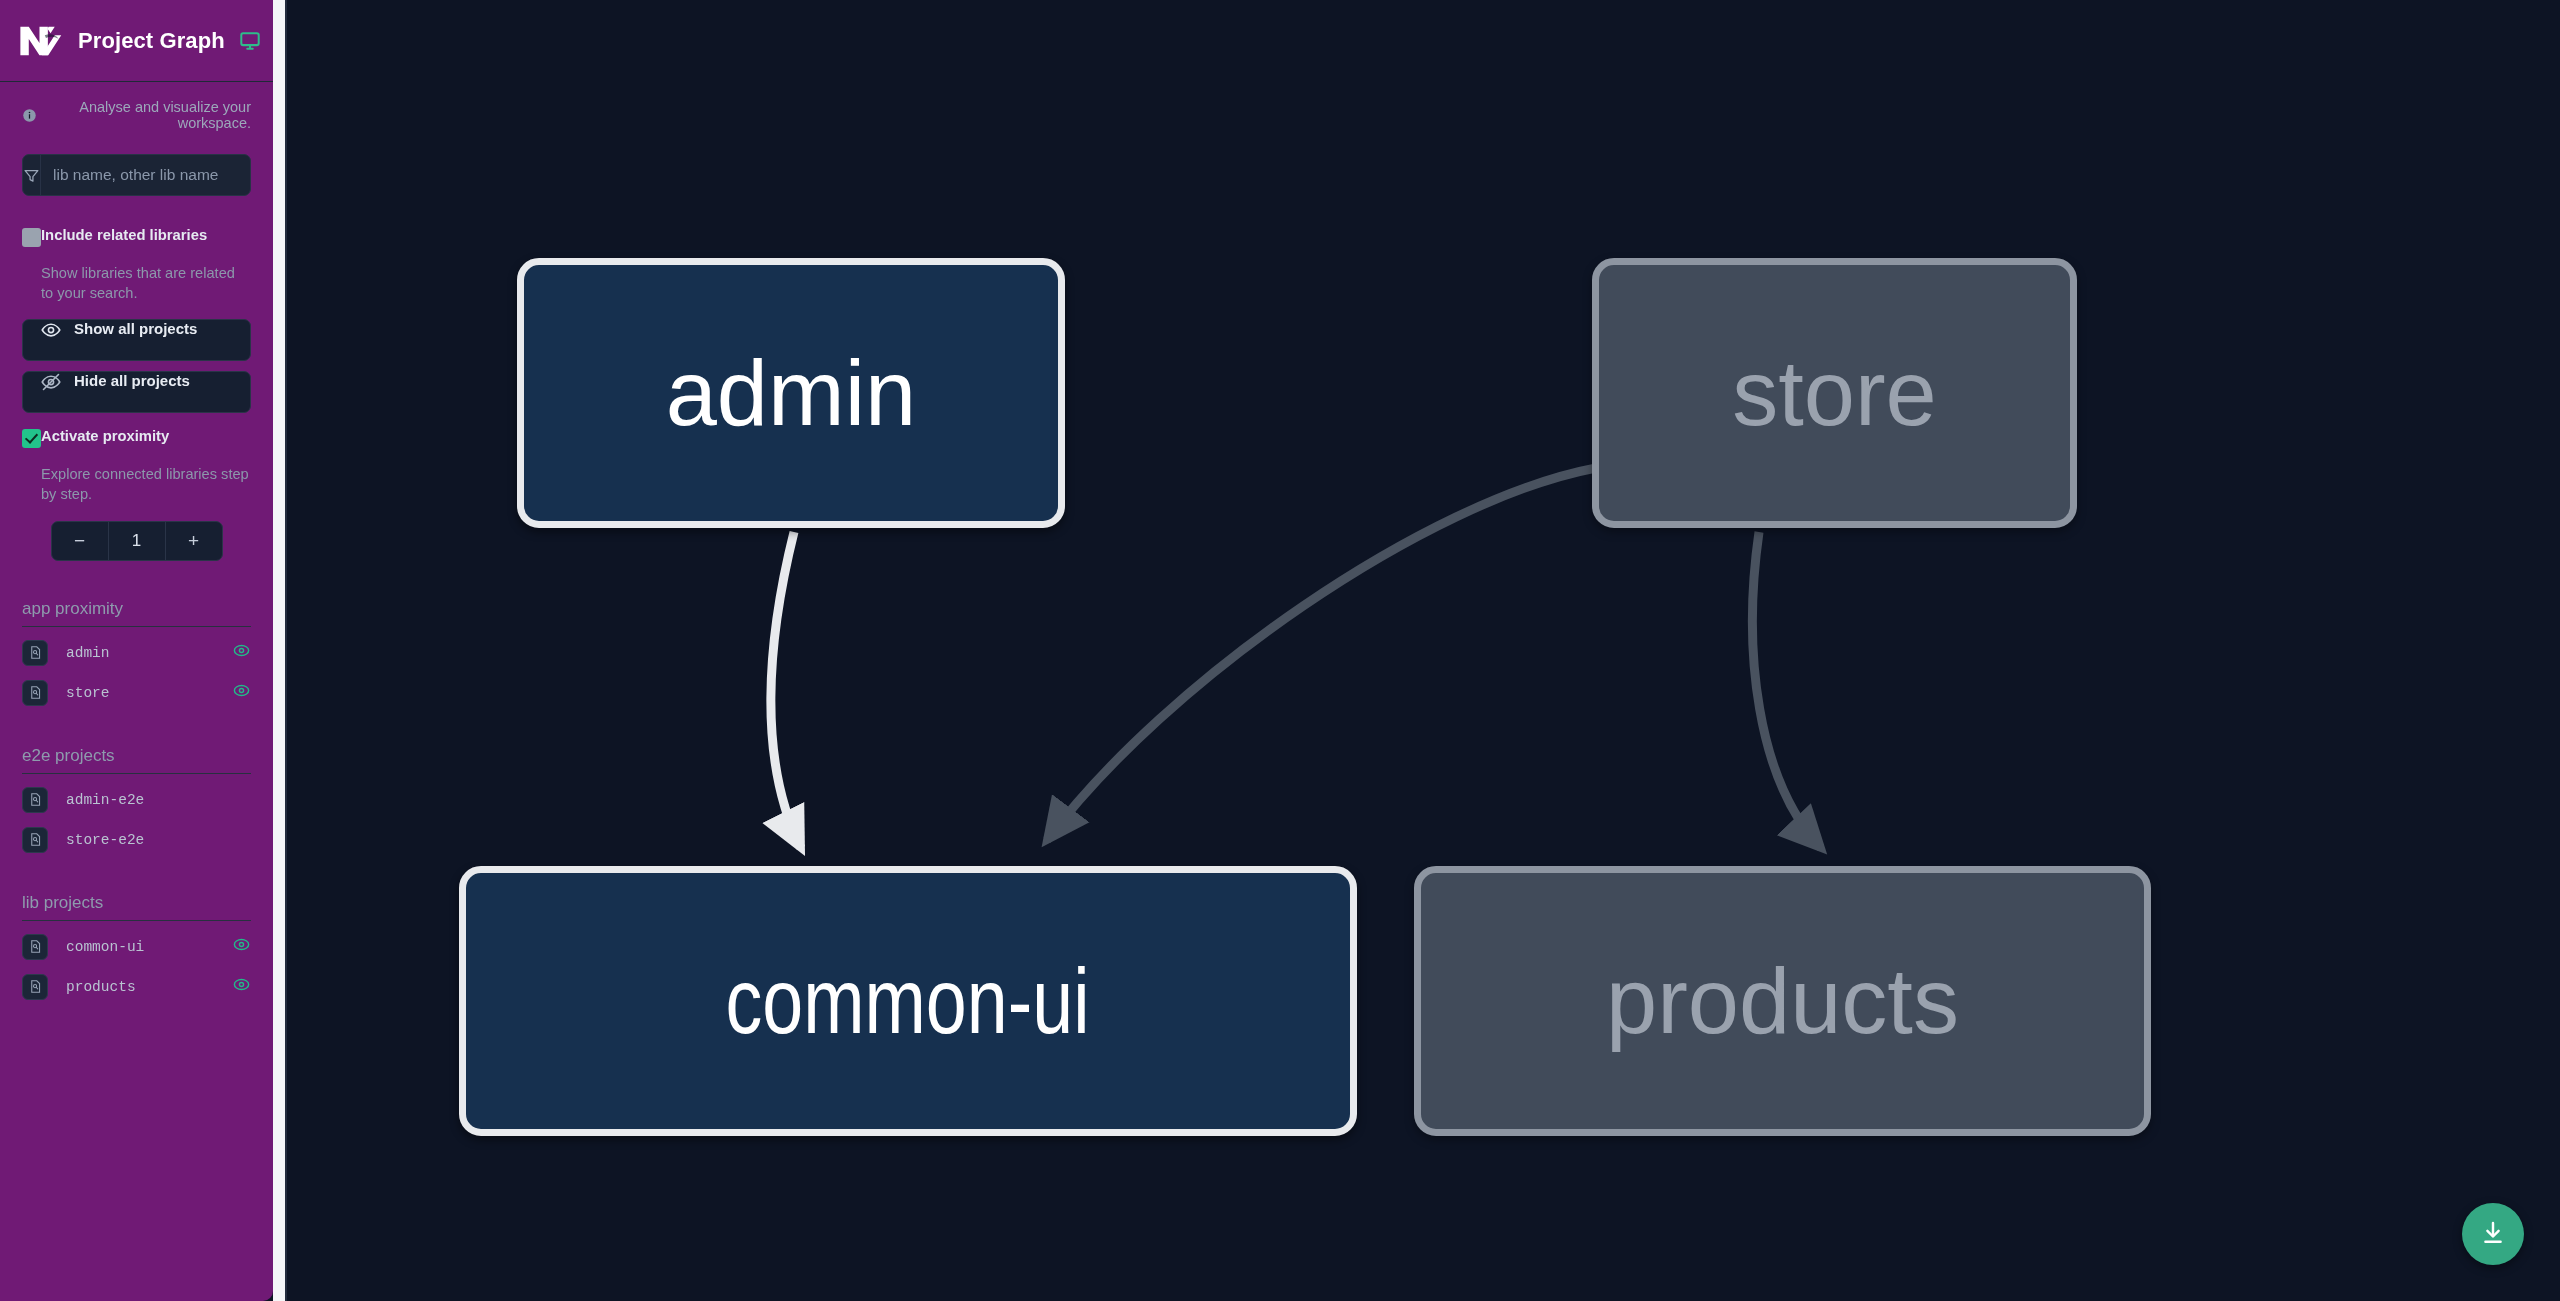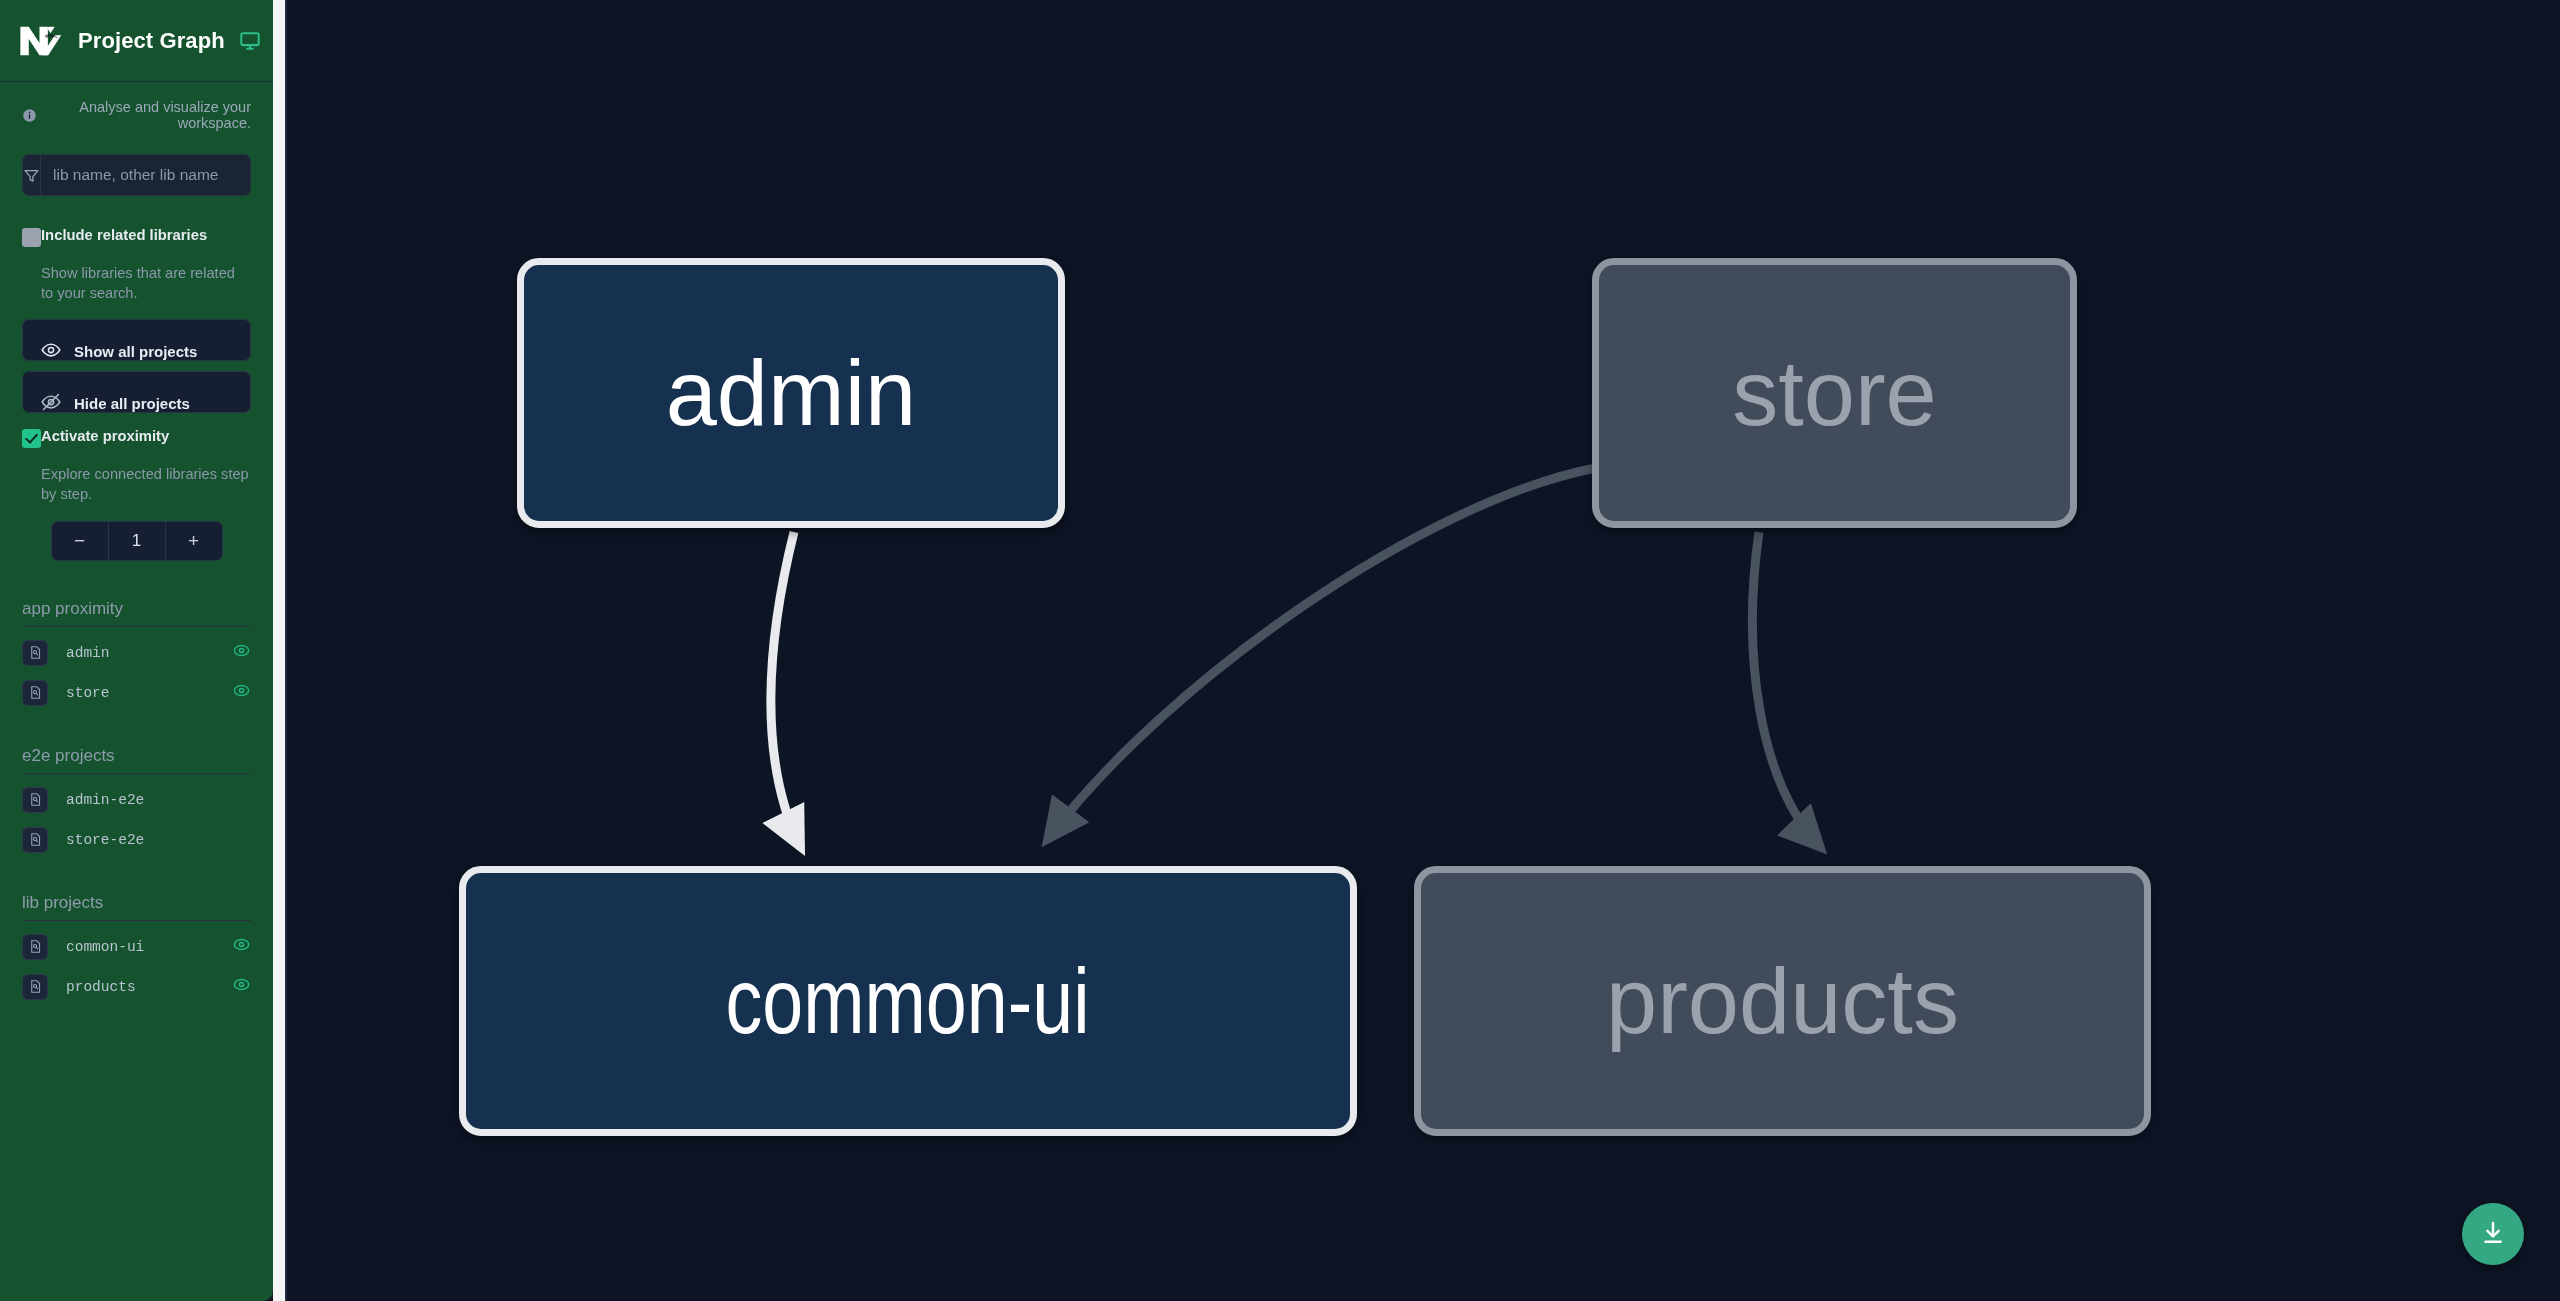--- a/index.html
+++ b/index.html
@@ -8,21 +8,21 @@
     background: #0f172a;
     font-family: "Liberation Sans", sans-serif;
     overflow: hidden;
   }
   #app { position: relative; width: 2560px; height: 1301px; background: #0d1424; }
 
   
   #sidebar {
     position: absolute; left: 0; top: 0;
     width: 273px; height: 1301px;
-    background: #14532d;
+    background: #701a75;
     border-bottom-right-radius: 10px;
     display: flex; flex-direction: column;
     overflow: hidden;
   }
   #sidebar-scroll-track {
     position: absolute; left: 273px; top: 0;
     width: 12px; height: 1301px;
     background: #f5f6f8;
   }
   #sidebar-edge {
@@ -86,21 +86,21 @@
     width: 5px; height: 10px; border: solid #0d2b20;
     border-width: 0 2.6px 2.6px 0; transform: rotate(42deg);
   }
   .opt-text { flex: 1; }
   .opt-title { color: #e6eaf1; font-size: 14.8px; font-weight: 700; line-height: 1.35; }
   .opt-desc  { color: #8c98ab; font-size: 14.6px; line-height: 1.35; margin-top: 18px; }
 
   
   .btn-wrap { padding: 16px 22px 0 22px; flex:none; }
   .btn {
-    width: 100%; height: 42px; display: flex; align-items: flex-end;
+    width: 100%; height: 42px; display: flex; align-items: flex-start;
     gap: 13px; padding-left: 18px;
     background: #161f31; border: 1px solid #2a3448; border-radius: 7px;
     color: #e8ecf3; font-size: 15px; font-weight: 700;
     cursor: pointer; font-family: "Liberation Sans", sans-serif;
   }
   .btn + .btn { margin-top: 10px; }
   .btn svg { width: 20px; height: 20px; flex: none; }
 
   
   .stepper-wrap { padding: 16px 22px 0 22px; display:flex; justify-content:center; flex:none;}

